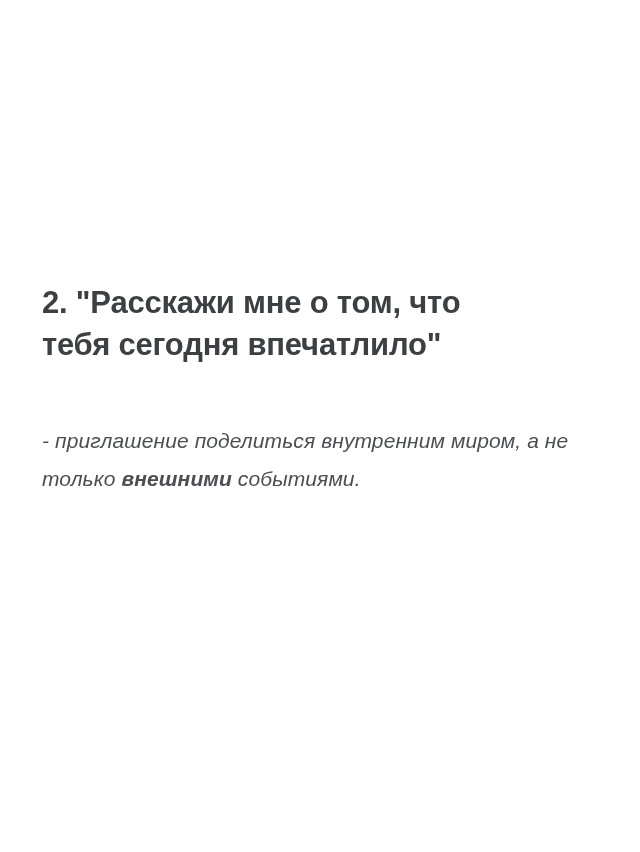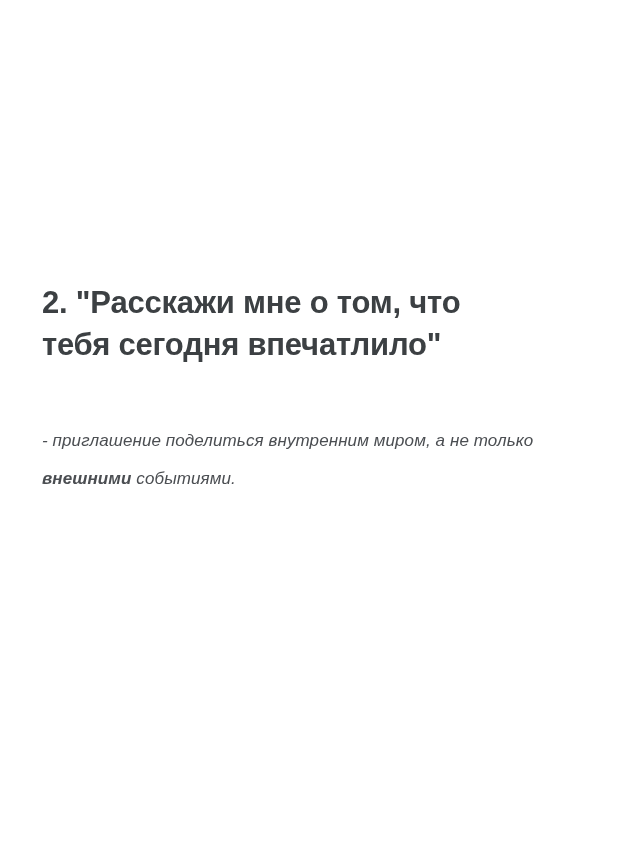--- a/index.html
+++ b/index.html
@@ -34,21 +34,21 @@
     color: #3c4043;
     letter-spacing: -0.2px;
     margin: 0;
     white-space: pre-line;
   }
   .body-text {
     margin: 0;
     padding-top: 56px;
     font-family: "Liberation Sans", sans-serif;
     font-style: italic;
-    font-size: 17px;
+    font-size: 21px;
     line-height: 38px;
     color: #4b4e52;
     letter-spacing: 0.1px;
   }
   .body-text .emph {
     font-weight: bold;
     font-style: italic;
   }
 </style>
 </head>

